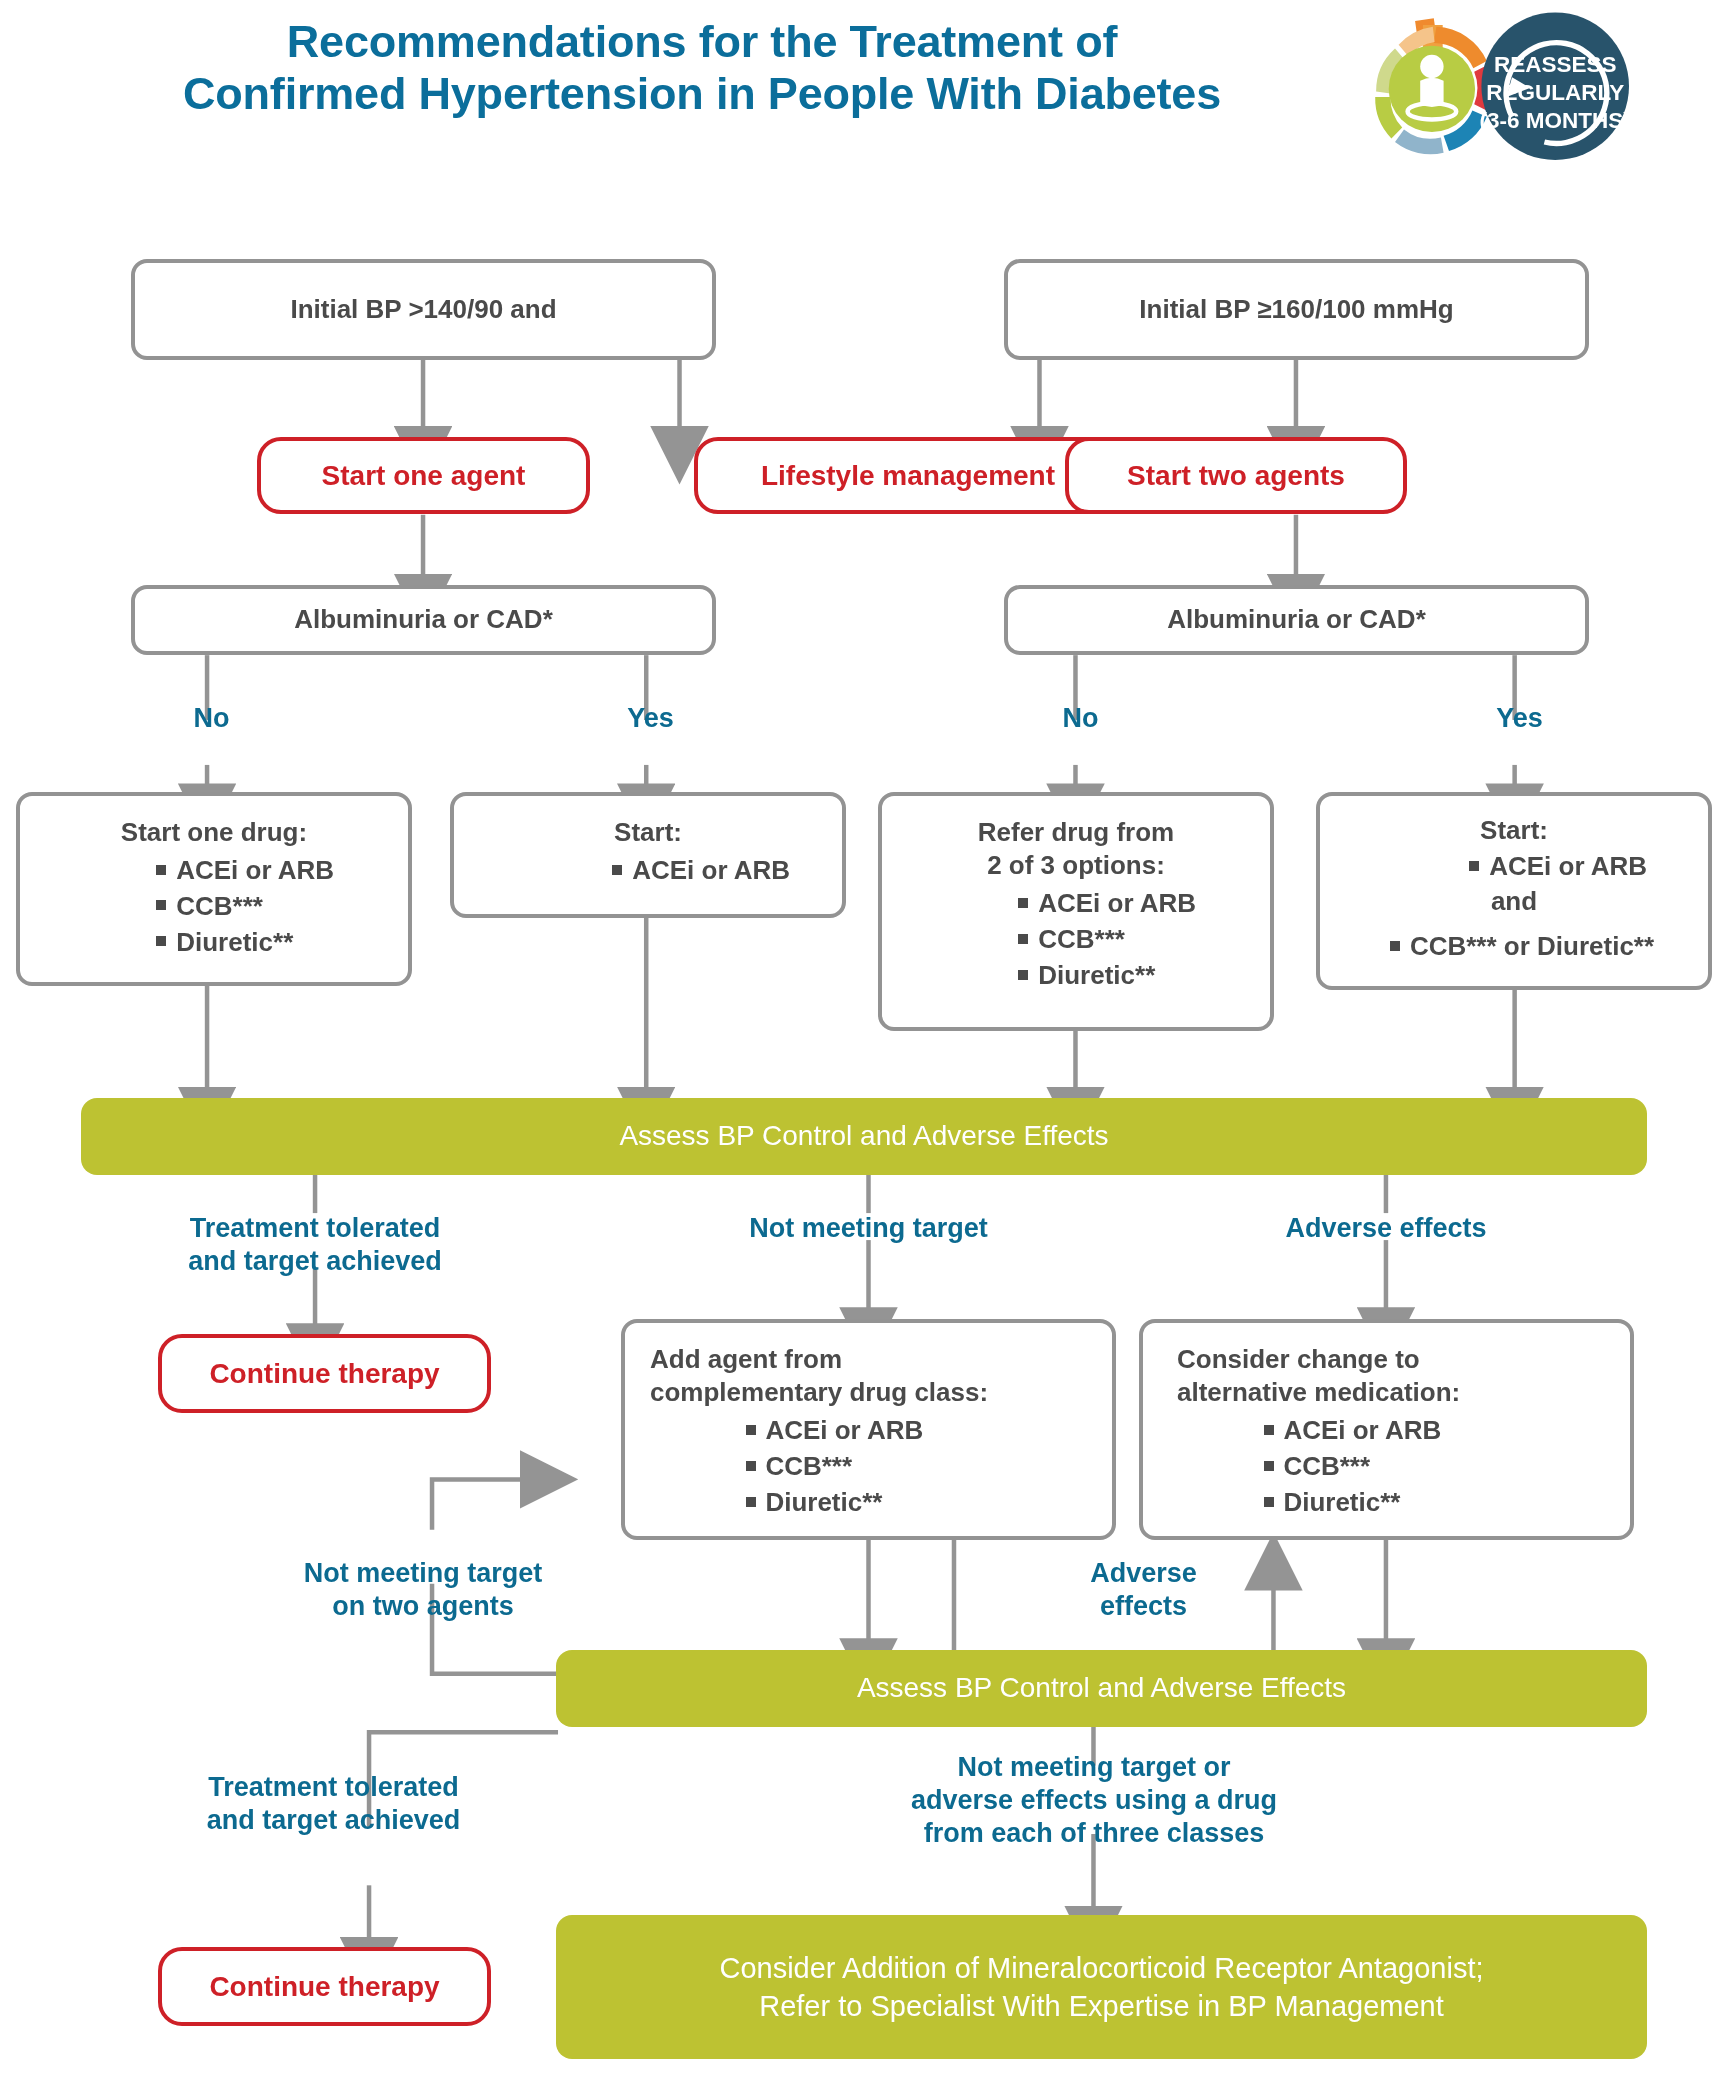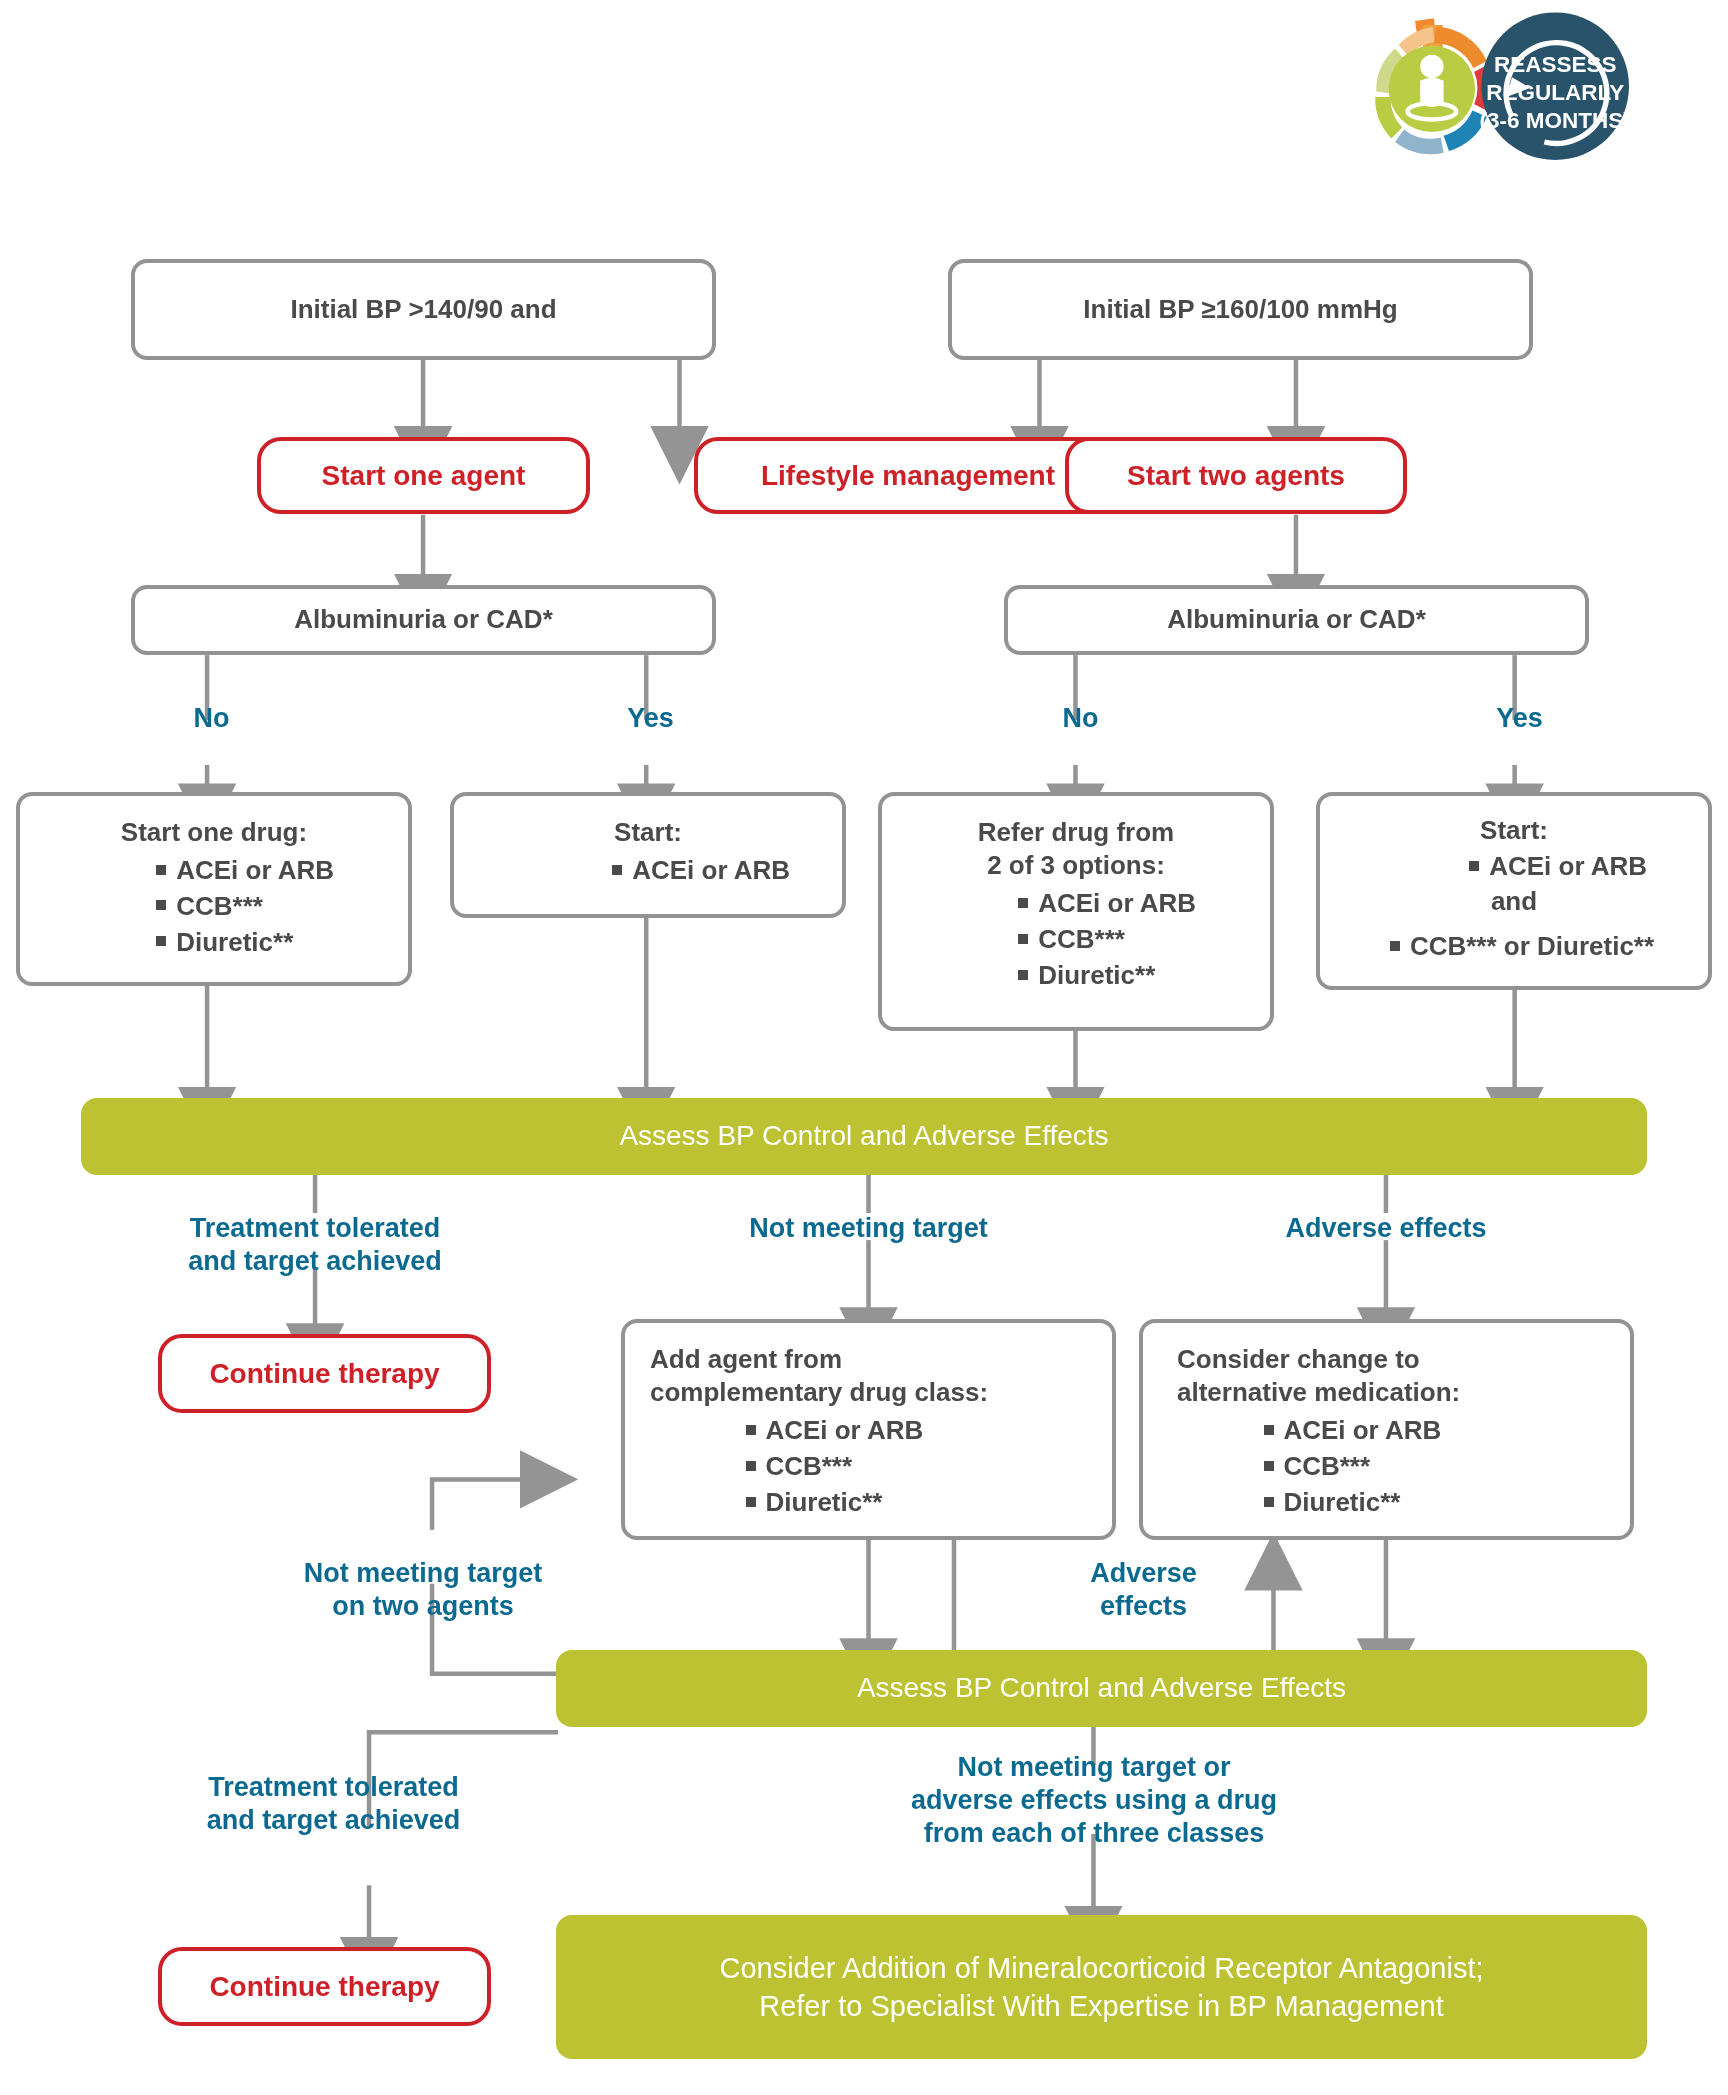--- a/index.html
+++ b/index.html
@@ -48,20 +48,24 @@
   .lbl{
     position:absolute;color:#0C6A90;font-weight:bold;font-size:27px;
     line-height:1.22;text-align:center;white-space:pre-line;
   }
 </style>
 </head>
 <body>
 
 <div id="stage">
 
+  <div class="title">
+    <div>Recommendations for the Treatment of</div>
+    <div>Confirmed Hypertension in People With Diabetes</div>
+  </div>
 
   <div class="logo">
     <svg width="306" height="171" viewBox="0 0 340 190">
 
       <g>
         <path d="M101 38 L101 18 L122 18 L122 38 L134 38 L118 58 L101 38 Z" fill="#F08A2E" transform="translate(-6,-4) rotate(-8 110 38)"></path>
         <path d="M101 20 h22 v34 h13 l-21 24 -22 -24 h8 z" fill="#F0A040"></path>
 
         <path d="M116 22 A64 64 0 0 1 172 60 L157 68 A48 48 0 0 0 113 40 Z" fill="#EE8B2D"></path>
         <path d="M174 64 A64 64 0 0 1 174 116 L158 108 A48 48 0 0 0 158 72 Z" fill="#E03A3E"></path>
@@ -145,21 +149,21 @@
 
       <path d="M1215 1918 L1215 1962"></path>
       <path d="M1215 2038 L1215 2125" marker-end="url(#ah)"></path>
     </g>
   </svg>
 
   <div class="node grey" style="left:131px;top:259px;width:585px;height:101px;">
     <span class="blk">Initial BP &gt;140/90 and</span>
   </div>
 
-  <div class="node grey" style="left:948px;top:259px;width:585px;height:101px;">
+  <div class="node grey" style="left:1004px;top:259px;width:585px;height:101px;">
     <span class="blk">Initial BP ≥160/100 mmHg</span>
   </div>
 
   <div class="node red" style="left:257px;top:437px;width:333px;height:77px;">
     <span class="blk">Start one agent</span>
   </div>
 
   <div class="node red" style="left:648px;top:437px;width:428px;height:77px;margin-left:46px;">
     <span class="blk">Lifestyle management</span>
   </div>

